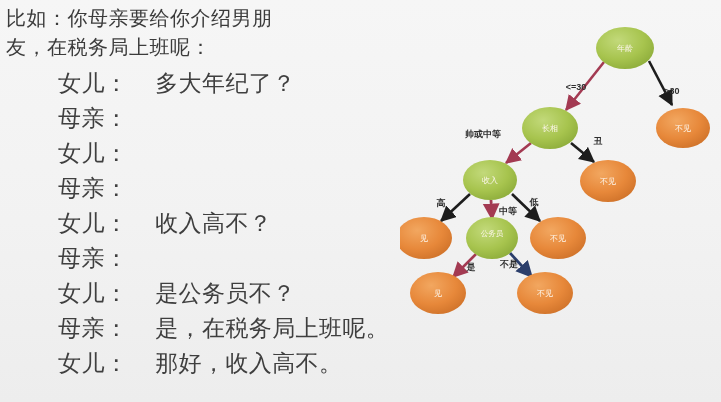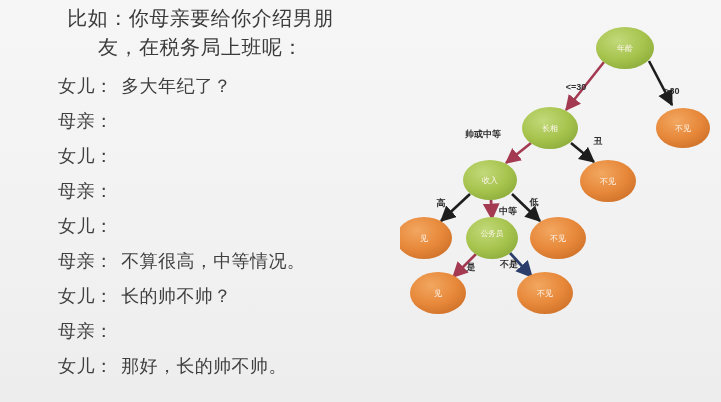--- a/index.html
+++ b/index.html
@@ -28,43 +28,43 @@
     height: 402px;
     padding: 4px 0 0 6px;
     box-sizing: border-box;
   }
   .intro-line {
     font-size: 20px;
     line-height: 29px;
     color: #3b3b3b;
     letter-spacing: 0.5px;
     white-space: nowrap;
-    text-align: center;
   }
   .dialogue {
     margin-top: 6px;
   }
   .dlg-row {
     display: flex;
-    align-items: center;
+    align-items: flex-start;
     padding-left: 52px;
     height: 35px;
-    font-size: 18px;
+    font-size: 23px;
     color: #3f3f3f;
     letter-spacing: 0.4px;
     white-space: nowrap;
   }
   .dlg-speaker {
     color: #3f3f3f;
   }
   .dlg-colon {
     padding: 0 2px 0 0;
   }
   .dlg-text {
     padding-left: 6px;
+    margin-left: 19px;
   }
 
   
   #diagram-pane {
     position: absolute;
     left: 400px;
     top: 0;
     width: 326px;
     height: 298px;
   }
@@ -119,43 +119,44 @@
       </div>
 
       <div class="dlg-row">
         <span class="dlg-speaker">母亲</span>
         <span class="dlg-colon">：</span>
       </div>
 
       <div class="dlg-row">
         <span class="dlg-speaker">女儿</span>
         <span class="dlg-colon">：</span>
-      </div>
-
-      <div class="dlg-row">
-        <span class="dlg-speaker">母亲</span>
-        <span class="dlg-colon">：</span>
-        <span class="dlg-text">不算很高，中等情况。</span>
-      </div>
-
-      <div class="dlg-row">
-        <span class="dlg-speaker">女儿</span>
-        <span class="dlg-colon">：</span>
-        <span class="dlg-text">长的帅不帅？</span>
-      </div>
-
-      <div class="dlg-row">
-        <span class="dlg-speaker">母亲</span>
-        <span class="dlg-colon">：</span>
-      </div>
-
-      <div class="dlg-row">
-        <span class="dlg-speaker">女儿</span>
-        <span class="dlg-colon">：</span>
-        <span class="dlg-text">那好，长的帅不帅。</span>
+        <span class="dlg-text">收入高不？</span>
+      </div>
+
+      <div class="dlg-row">
+        <span class="dlg-speaker">母亲</span>
+        <span class="dlg-colon">：</span>
+      </div>
+
+      <div class="dlg-row">
+        <span class="dlg-speaker">女儿</span>
+        <span class="dlg-colon">：</span>
+        <span class="dlg-text">是公务员不？</span>
+      </div>
+
+      <div class="dlg-row">
+        <span class="dlg-speaker">母亲</span>
+        <span class="dlg-colon">：</span>
+        <span class="dlg-text">是，在税务局上班呢。</span>
+      </div>
+
+      <div class="dlg-row">
+        <span class="dlg-speaker">女儿</span>
+        <span class="dlg-colon">：</span>
+        <span class="dlg-text">那好，收入高不。</span>
       </div>
 
     </div>
   </div>
 
   <div id="diagram-pane">
     <svg id="tree-svg" width="326" height="402" viewBox="0 0 326 402">
       <defs>
         <radialGradient id="gGreen" cx="38%" cy="32%" r="72%">
           <stop offset="0%" stop-color="#c2d97a"></stop>

